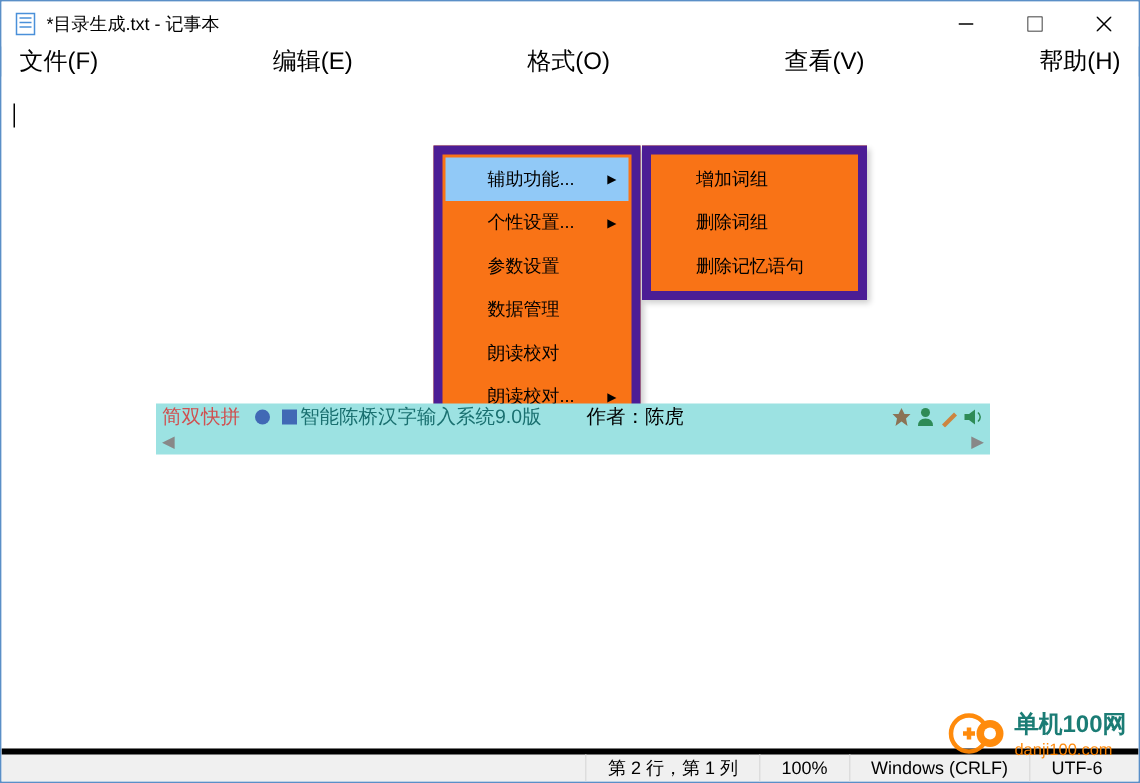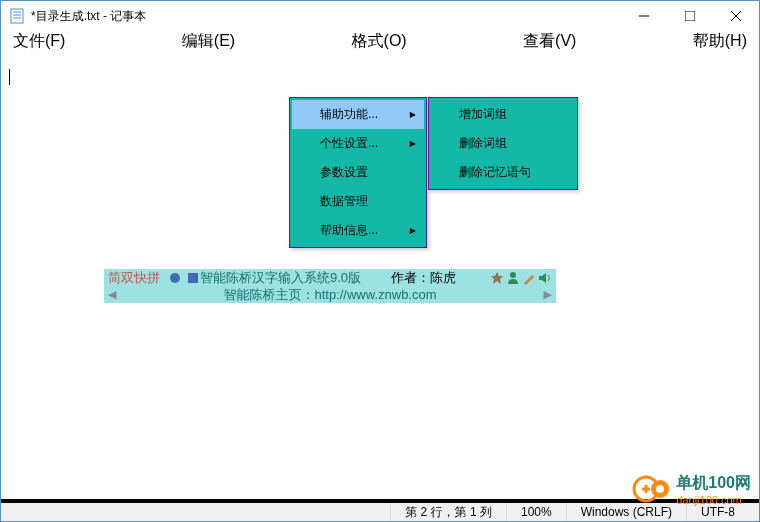--- a/index.html
+++ b/index.html
@@ -11,28 +11,28 @@
     .window-controls { display: flex; height: 100%; }
     .win-btn { width: 46px; height: 100%; display: flex; align-items: center; justify-content: center; cursor: pointer; }
     .win-btn svg { width: 10px; height: 10px; }
     
     .menubar { height: 20px; display: flex; align-items: center; padding: 0 4px; font-size: 16px; gap: 4px; justify-content: space-between; }
     .menu-item { padding: 2px 8px; cursor: pointer; }
     
     .editor { position: absolute; top: 50px; left: 0; right: 0; bottom: 22px; background: #fff; padding: 6px; }
     .cursor-line { width: 1px; height: 16px; background: #000; position: absolute; top: 68px; left: 8px; }
     
-    .context-menu { position: absolute; background: #14b8a6; border: 1px solid #4c1d95; box-shadow: 2px 2px 4px rgba(0,0,0,0.2); font-size: 12px; padding: 2px; }
+    .context-menu { position: absolute; background: #f97316; border: 6px solid #4c1d95; box-shadow: 2px 2px 4px rgba(0,0,0,0.2); font-size: 12px; padding: 2px; }
     .menu1 { left: 288px; top: 96px; width: 138px; }
     .menu2 { left: 427px; top: 96px; width: 150px; }
     .ctx-item { padding: 6px 24px 6px 28px; cursor: pointer; position: relative; display: flex; align-items: center; white-space: nowrap; }
     .ctx-item.highlight { background: #91c9f7; }
     .ctx-arrow { position: absolute; right: 8px; font-size: 8px; }
     
-    .ime-bar { position: absolute; left: 103px; top: 268px; width: 452px; background: #9ce2e2; font-size: 13px; }
+    .ime-bar { position: absolute; left: 103px; top: 268px; width: 556px; background: #9ce2e2; font-size: 13px; }
     .ime-row { display: flex; align-items: center; height: 17px; padding: 0 4px; position: relative; }
     .ime-row1 { color: #1a7070; }
     .ime-name { color: #d05050; margin-right: 4px; }
     .ime-circle { width: 10px; height: 10px; border-radius: 50%; background: #4169b5; margin: 0 6px; display: inline-block; }
     .ime-sq { width: 10px; height: 10px; background: #4169b5; margin: 0 2px; display: inline-block; }
     .ime-title { color: #1a7070; }
     .ime-author { color: #000000; margin-left: 30px; }
     .ime-icons { position: absolute; right: 4px; display: flex; gap: 2px; align-items: center; }
     .ime-row2 { justify-content: center; }
     .ime-link { color: #1a7070; }
@@ -101,21 +101,24 @@
       <span>个性设置...</span>
       <span class="ctx-arrow">▶</span>
     </div>
   <div class="ctx-item">
       <span>参数设置</span>
     </div>
   <div class="ctx-item">
       <span>数据管理</span>
     </div>
   <div class="ctx-item">
-      <span>帮助信息...</span>
+      <span>朗读校对</span>
+    </div>
+  <div class="ctx-item">
+      <span>朗读校对...</span>
       <span class="ctx-arrow">▶</span>
     </div>
 </div>
 
 <div class="context-menu menu2">
   <div class="ctx-item">
       <span>增加词组</span>
     </div>
   <div class="ctx-item">
       <span>删除词组</span>
@@ -144,30 +147,29 @@
           <path d="M2 12 L10 4 L12 6 L4 14 Z" fill="#cd853f"></path>
         </svg>
       <svg width="14" height="14" viewBox="0 0 14 14">
           <path d="M1 5 L4 5 L8 2 L8 12 L4 9 L1 9 Z" fill="#2e8b57"></path>
           <path d="M10 4 Q13 7 10 10" fill="none" stroke="#2e8b57"></path>
         </svg>
     </span>
   </div>
   <div class="ime-row ime-row2">
     <span class="ime-arrow-l">◀</span>
-    <span class="ime-link">智能陈桥主页：http://www.znwb.com</span>
     <span class="ime-arrow-r">▶</span>
   </div>
 </div>
 
 <div class="statusbar">
   <span class="status-cell">第 2 行，第 1 列</span>
   <span class="status-cell">100%</span>
   <span class="status-cell">Windows (CRLF)</span>
-  <span class="status-cell">UTF-8</span>
+  <span class="status-cell">UTF-6</span>
 </div>
 
 <div class="watermark">
   <span class="wm-icon">
     <svg viewBox="0 0 40 40">
         <circle cx="14" cy="20" r="12" fill="none" stroke="#ff8500" stroke-width="3"></circle>
         <circle cx="28" cy="20" r="9" fill="#ff8500"></circle>
         <circle cx="28" cy="20" r="4" fill="#fff"></circle>
         <line x1="10" y1="20" x2="18" y2="20" stroke="#ff8500" stroke-width="3"></line>
         <line x1="14" y1="16" x2="14" y2="24" stroke="#ff8500" stroke-width="3"></line>

